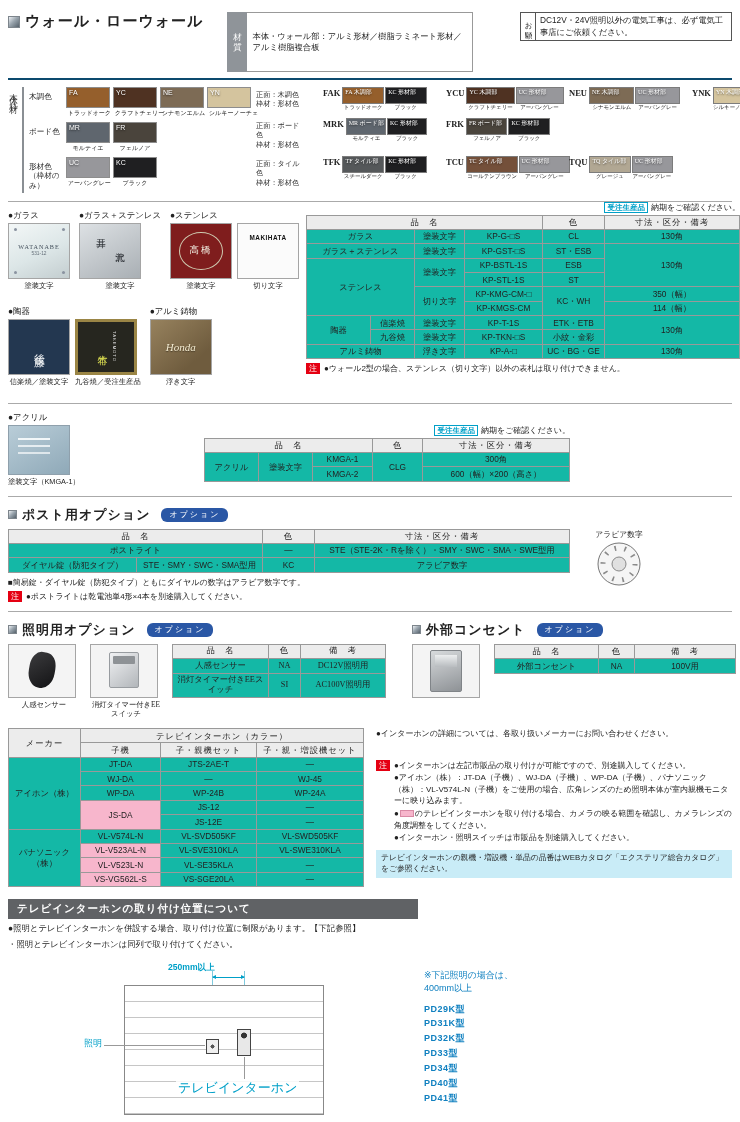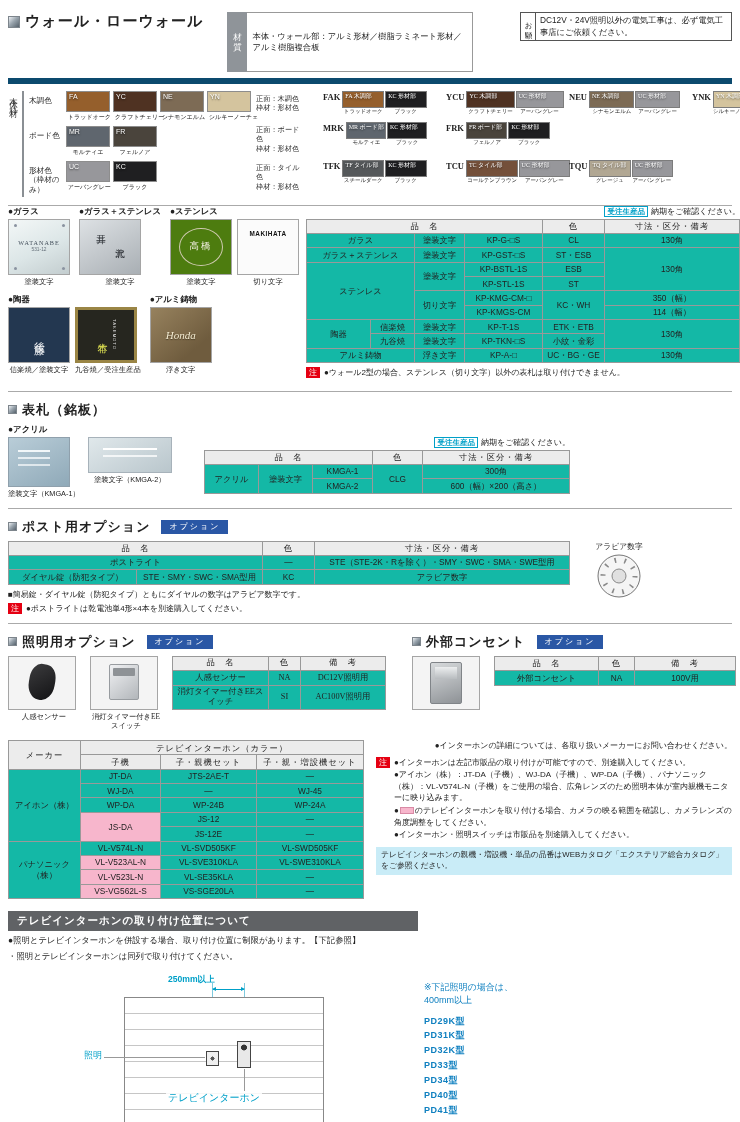--- a/index.html
+++ b/index.html
@@ -2,21 +2,21 @@
 <html><head>
 <meta charset="utf-8">
 <style>
   *{box-sizing:border-box;margin:0;padding:0;}
   html,body{width:740px;}
   body{height:1122px;overflow:hidden;background:#fff;color:#222;
        font-family:"Liberation Sans","DejaVu Sans",sans-serif;font-size:9px;position:relative;}
   .page{padding:0 8px;}
 
   
-  .hdr{display:flex;align-items:flex-start;gap:10px;padding:12px 0 6px;border-bottom:6px solid #0c4a6e;}
+  .hdr{display:flex;align-items:flex-start;gap:10px;padding:12px 0 6px;border-bottom:2px solid #0c4a6e;}
   .title{font-size:15px;font-weight:bold;letter-spacing:1px;display:flex;align-items:center;gap:5px;white-space:nowrap;}
   .sq{display:inline-block;width:9px;height:9px;border:1px solid #7d858c;
       background:linear-gradient(135deg,#eef1f4 0%,#9aa5ae 45%,#55616b 100%);}
   .sq-lg{width:12px;height:12px;}
   .mat-box{display:flex;margin-left:14px;}
   .mat-label{width:20px;background:#8f9499;color:#fff;font-size:8.5px;line-height:1.2;
              display:flex;align-items:center;justify-content:center;text-align:center;padding:2px 2px;}
   .mat-text{border:1px solid #999;border-left:none;padding:18px 5px;font-size:8.3px;width:226px;display:flex;align-items:center;line-height:1.3;}
   .notice-box{margin-left:auto;display:flex;border:1px solid #555;width:212px;}
   .notice-label{width:15px;border-right:1px solid #555;writing-mode:vertical-rl;text-orientation:upright;
@@ -43,49 +43,49 @@
   .cbody{flex:1;}
   .crow{display:flex;gap:1px;}
   .cchip{flex:1;height:17px;border:1px solid #7c7c7c;color:#fff;font-size:6px;line-height:1.1;
          padding:1px 0 0 2px;white-space:nowrap;overflow:hidden;text-shadow:0 1px 2px rgba(0,0,0,.6);}
   .cnames{display:flex;font-size:6.4px;white-space:nowrap;transform:scale(.85);transform-origin:left top;width:118%;}
   .cnames span{flex:1;text-align:center;}
 
   
   .stitle{display:flex;align-items:center;gap:5px;font-size:13px;font-weight:bold;margin:9px 0 5px;letter-spacing:1px;}
   .opt-badge{background:#2a57a5;color:#fff;font-size:8px;font-weight:normal;letter-spacing:2px;
-             padding:1.5px 8px;margin-left:6px;}
+             padding:1.5px 8px;margin-left:6px;border-radius:6px;}
   .order{font-size:8px;text-align:right;margin-bottom:2px;}
   .order-badge{color:#00a0c8;border:1px solid #00a0c8;padding:0 2px;font-weight:bold;margin-right:3px;font-size:7.5px;}
   .nb{background:#e50012;color:#fff;font-size:8px;padding:0 3px;margin-right:4px;}
   .note-line{font-size:8px;margin-top:4px;line-height:1.4;display:flex;align-items:flex-start;}
   .rule{border-top:1px solid #aaa;margin:9px 0 0;}
   table{border-collapse:collapse;table-layout:fixed;font-size:8.3px;background:#14b8a6;}
   th,td{border:1px solid #999;padding:1.5px 2px;text-align:center;font-weight:normal;line-height:1.25;overflow:hidden;}
   th{background:#ececec;letter-spacing:1px;}
   td.pink{background:#f7b6cc;}
 
   
   .np-body{display:flex;gap:10px;}
   .np-left{width:288px;}
   .np-row{display:flex;gap:9px;margin-bottom:7px;align-items:flex-start;}
-  .np-label{font-size:8.4px;font-weight:bold;margin-bottom:2px;white-space:nowrap;}
+  .np-label{font-size:8.4px;font-weight:normal;margin-bottom:2px;white-space:nowrap;margin-top:8px;}
   .np-imgs{display:flex;gap:5px;}
   .np-img{width:62px;height:56px;border:1px solid #a5a5a5;position:relative;overflow:hidden;}
   .np-cap{font-size:7.3px;text-align:center;margin-top:2px;white-space:nowrap;}
   .img-glass{background:linear-gradient(155deg,#f3f7f7,#dce6e7 55%,#c3cdcf);}
   .img-glass::before{content:"";position:absolute;width:3px;height:3px;border-radius:50%;background:#8a93a0;top:4px;left:5px;box-shadow:48px 0 0 #8a93a0;}
   .img-glass::after{content:"";position:absolute;width:3px;height:3px;border-radius:50%;background:#8a93a0;top:47px;left:5px;box-shadow:48px 0 0 #8a93a0;}
   .g1{font-family:"Liberation Serif","DejaVu Serif",serif;font-size:6.2px;letter-spacing:1px;text-align:center;margin-top:19px;color:#44505c;}
   .g2{font-size:4.8px;text-align:center;color:#66707a;margin-top:1px;}
   .img-gsteel{background:linear-gradient(150deg,#dde1e4,#a9afb4);display:flex;justify-content:center;gap:6px;padding-top:7px;}
   .vtxt{writing-mode:vertical-rl;text-orientation:upright;font-family:"Liberation Serif","DejaVu Serif",serif;}
   .img-gsteel .vtxt{font-size:9.5px;color:#2f3338;}
   .img-gsteel .vtxt:last-child{margin-top:14px;}
-  .img-takahashi{background:#4d7c0f;}
+  .img-takahashi{background:#7f1d1d;}
   .img-takahashi::before{content:"";position:absolute;inset:8px;border:1px solid #cfcab0;border-radius:50%;}
   .img-takahashi span{position:absolute;inset:0;display:flex;align-items:center;justify-content:center;
                       color:#f2efe2;font-size:9.5px;font-family:"Liberation Serif","DejaVu Serif",serif;letter-spacing:2px;}
   .img-makihata{background:#fbfbfb;}
   .img-makihata span{position:absolute;top:10px;left:0;right:0;text-align:center;font-weight:bold;font-size:6.4px;letter-spacing:.5px;color:#111;}
   .img-goto{background:#233750;display:flex;align-items:center;justify-content:center;}
   .img-goto .vtxt{color:#f2f4f6;font-size:11px;letter-spacing:2px;}
   .img-takemoto{background:#26261f;border:3px solid #9a8545;display:flex;align-items:center;justify-content:center;gap:3px;}
   .tk-main{writing-mode:vertical-rl;text-orientation:upright;font-family:"Liberation Serif","DejaVu Serif",serif;font-size:10px;color:#fff;}
   .tk-main b{color:#d6d84f;font-weight:normal;}
@@ -126,21 +126,21 @@
   .sensor-shape{width:26px;height:36px;border-radius:42% 42% 46% 46%;background:linear-gradient(140deg,#3c3c3e,#121214);transform:rotate(10deg);margin:7px auto 0;}
   .switch-shape{width:30px;height:36px;background:linear-gradient(140deg,#f0f1f3,#b2b6ba);border:1px solid #989ca0;border-radius:2px;margin:7px auto 0;}
   .switch-shape::before{content:"";display:block;height:8px;background:#8e9296;border-radius:1px;margin:3px 3px 0;}
   .outlet-shape{width:32px;height:42px;background:linear-gradient(160deg,#d7dadc,#8e9296);border:1px solid #808488;border-radius:2px;margin:5px auto 0;}
   .outlet-shape::before{content:"";display:block;height:12px;background:linear-gradient(#eceeef,#b8bcbf);margin:4px 4px 0;}
   .photo-cap{font-size:7.3px;margin-top:2px;line-height:1.25;}
 
   
   .ip-wrap{display:flex;gap:12px;margin-top:10px;}
   .ip-notes{flex:1;font-size:8px;line-height:1.45;}
-  .ip-note0{margin-bottom:5px;text-align:right;}
+  .ip-note0{margin-bottom:20px;}
   .ip-noterow{display:flex;align-items:flex-start;}
   .ip-note-list div{margin-bottom:1px;}
   .pinkchip{display:inline-block;width:14px;height:7px;background:#f7b6cc;border:1px solid #d98aa5;vertical-align:middle;margin:0 1px;}
   .web-note{background:#c9ecf7;padding:3px 5px;margin-top:5px;font-size:7.8px;line-height:1.4;}
 
   
   .mount{margin-top:12px;}
   .mount-bar{background:#606265;color:#fff;font-size:10.5px;font-weight:bold;letter-spacing:1px;padding:3px 9px;width:410px;}
   .mount-line{font-size:8.4px;margin-top:4px;line-height:1.4;}
   .mount-body{display:flex;margin-top:8px;}
@@ -152,21 +152,21 @@
   .iph-box{position:absolute;left:153px;top:70px;width:14px;height:27px;border:1px solid #444;
        background:radial-gradient(circle at 50% 22%,#333 13%,#e8e8e8 16%);}
   .dim-line{position:absolute;left:129px;top:18px;width:31px;border-top:1px solid #00a0c8;}
   .dim-line::before{content:"";position:absolute;left:-1px;top:-3px;border-right:4px solid #00a0c8;border-top:2.5px solid transparent;border-bottom:2.5px solid transparent;}
   .dim-line::after{content:"";position:absolute;right:-1px;top:-3px;border-left:4px solid #00a0c8;border-top:2.5px solid transparent;border-bottom:2.5px solid transparent;}
   .ext-l{position:absolute;left:128px;top:12px;height:66px;border-left:1px solid #7fcade;}
   .ext-r{position:absolute;left:160px;top:12px;height:56px;border-left:1px solid #7fcade;}
   .dim-label{position:absolute;left:84px;top:3px;color:#00a0c8;font-size:8.6px;font-weight:bold;}
   .lamp-label{position:absolute;left:0;top:78px;color:#00a0c8;font-size:9px;}
   .lamp-leader{position:absolute;left:20px;top:86px;width:101px;border-top:1px solid #999;}
-  .iph-label{position:absolute;left:82px;top:120px;color:#00a0c8;font-size:10px;background:rgba(255,255,255,.85);padding:0 2px;}
+  .iph-label{position:absolute;left:92px;top:120px;color:#00a0c8;font-size:13px;background:rgba(255,255,255,.85);padding:0 2px;}
   .iph-leader{position:absolute;left:160px;top:98px;height:22px;border-left:1px solid #999;}
   .models-block{margin-left:54px;padding-top:10px;color:#1080c0;font-size:9px;}
   .models-note{margin-bottom:6px;line-height:1.5;}
   .model{line-height:1.65;font-weight:bold;letter-spacing:.5px;}
 </style>
 </head>
 <body>
 
 <div class="page">
 
@@ -534,34 +534,26 @@
         </table>
       <div class="note-line">
         <span class="nb">注</span>
         <span>●ウォール2型の場合、ステンレス（切り文字）以外の表札は取り付けできません。</span>
       </div>
     </div>
   </div>
 
   <div class="rule"></div>
 
-  <div class="stitle">
-    <span class="sq"></span>
-    <span>表札（銘板）</span>
-  </div>
   <div class="np-label">●アクリル</div>
   <div class="ac-body">
     <div class="ac-left">
       <div class="ac-item">
         <div class="ac-plate1"></div>
         <div class="ac-cap">塗装文字（KMGA-1）</div>
-      </div>
-      <div class="ac-item">
-        <div class="ac-plate2"></div>
-        <div class="ac-cap">塗装文字（KMGA-2）</div>
       </div>
     </div>
     <div>
       <div class="order">
         <span class="order-badge">受注生産品</span><span>納期をご確認ください。</span>
       </div>
       <table class="t-acrylic">
         <colgroup>
             <col style="width:54px">
             <col style="width:54px">

